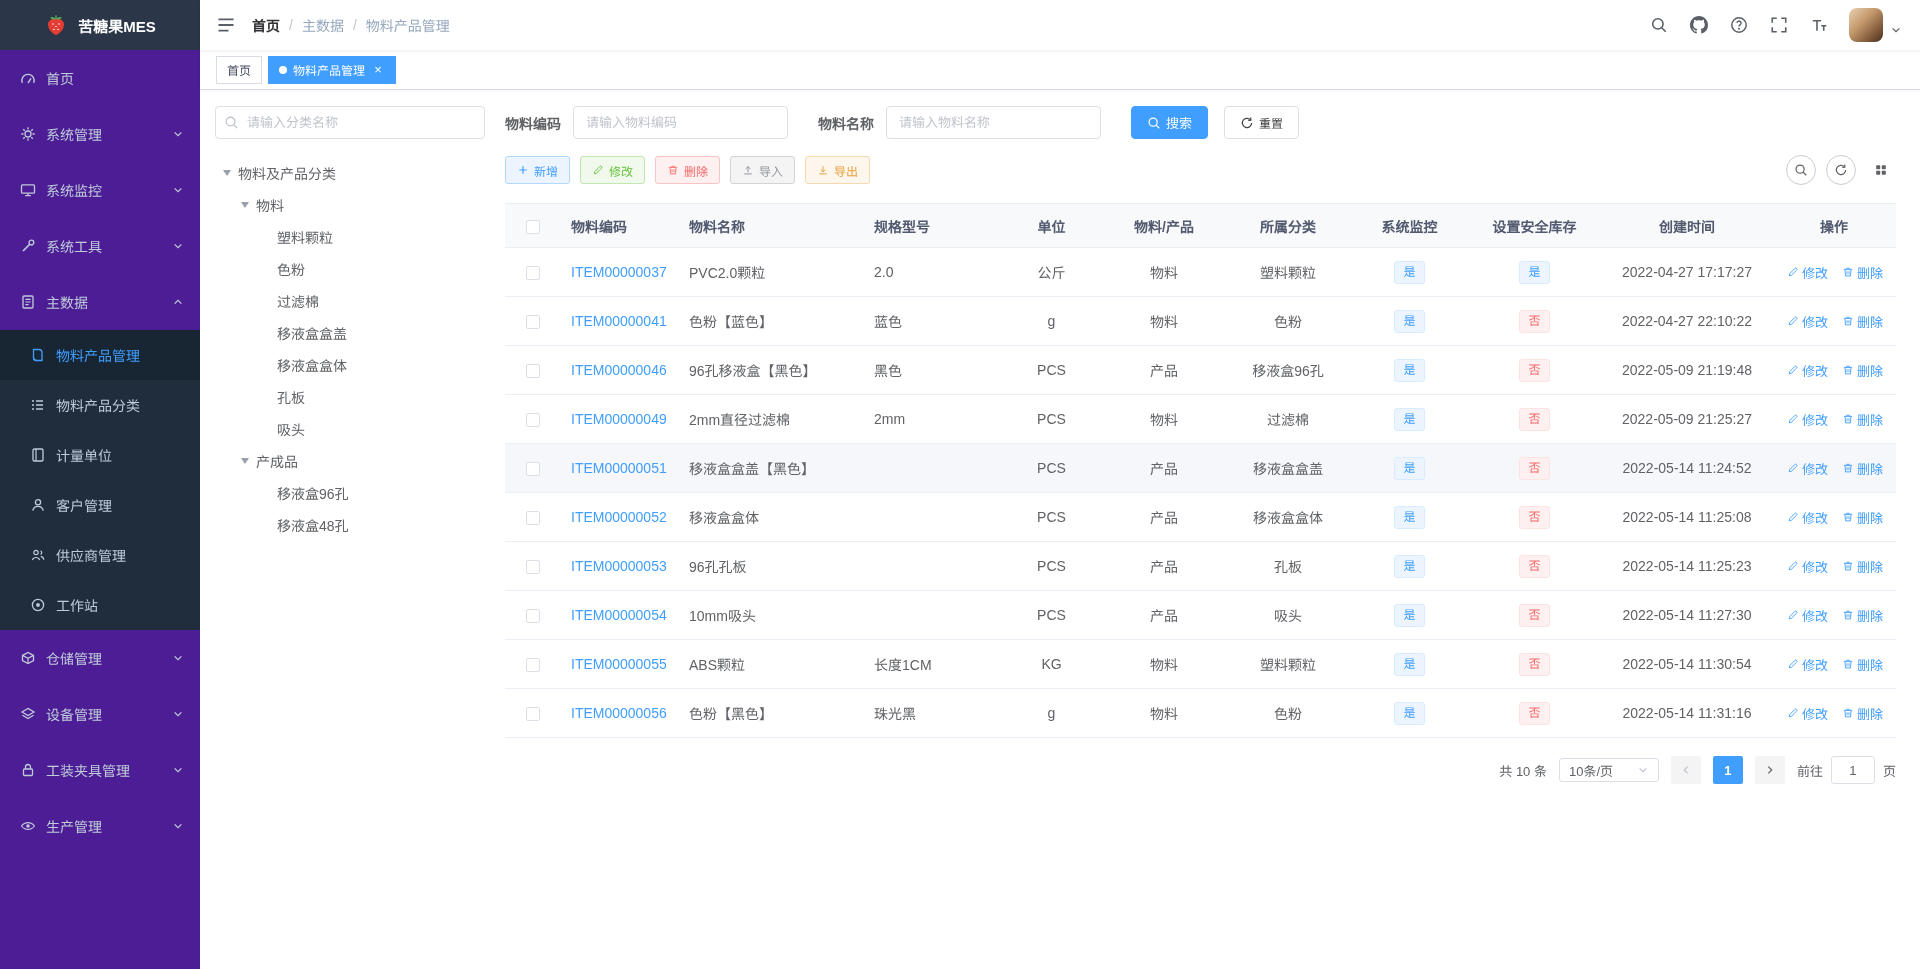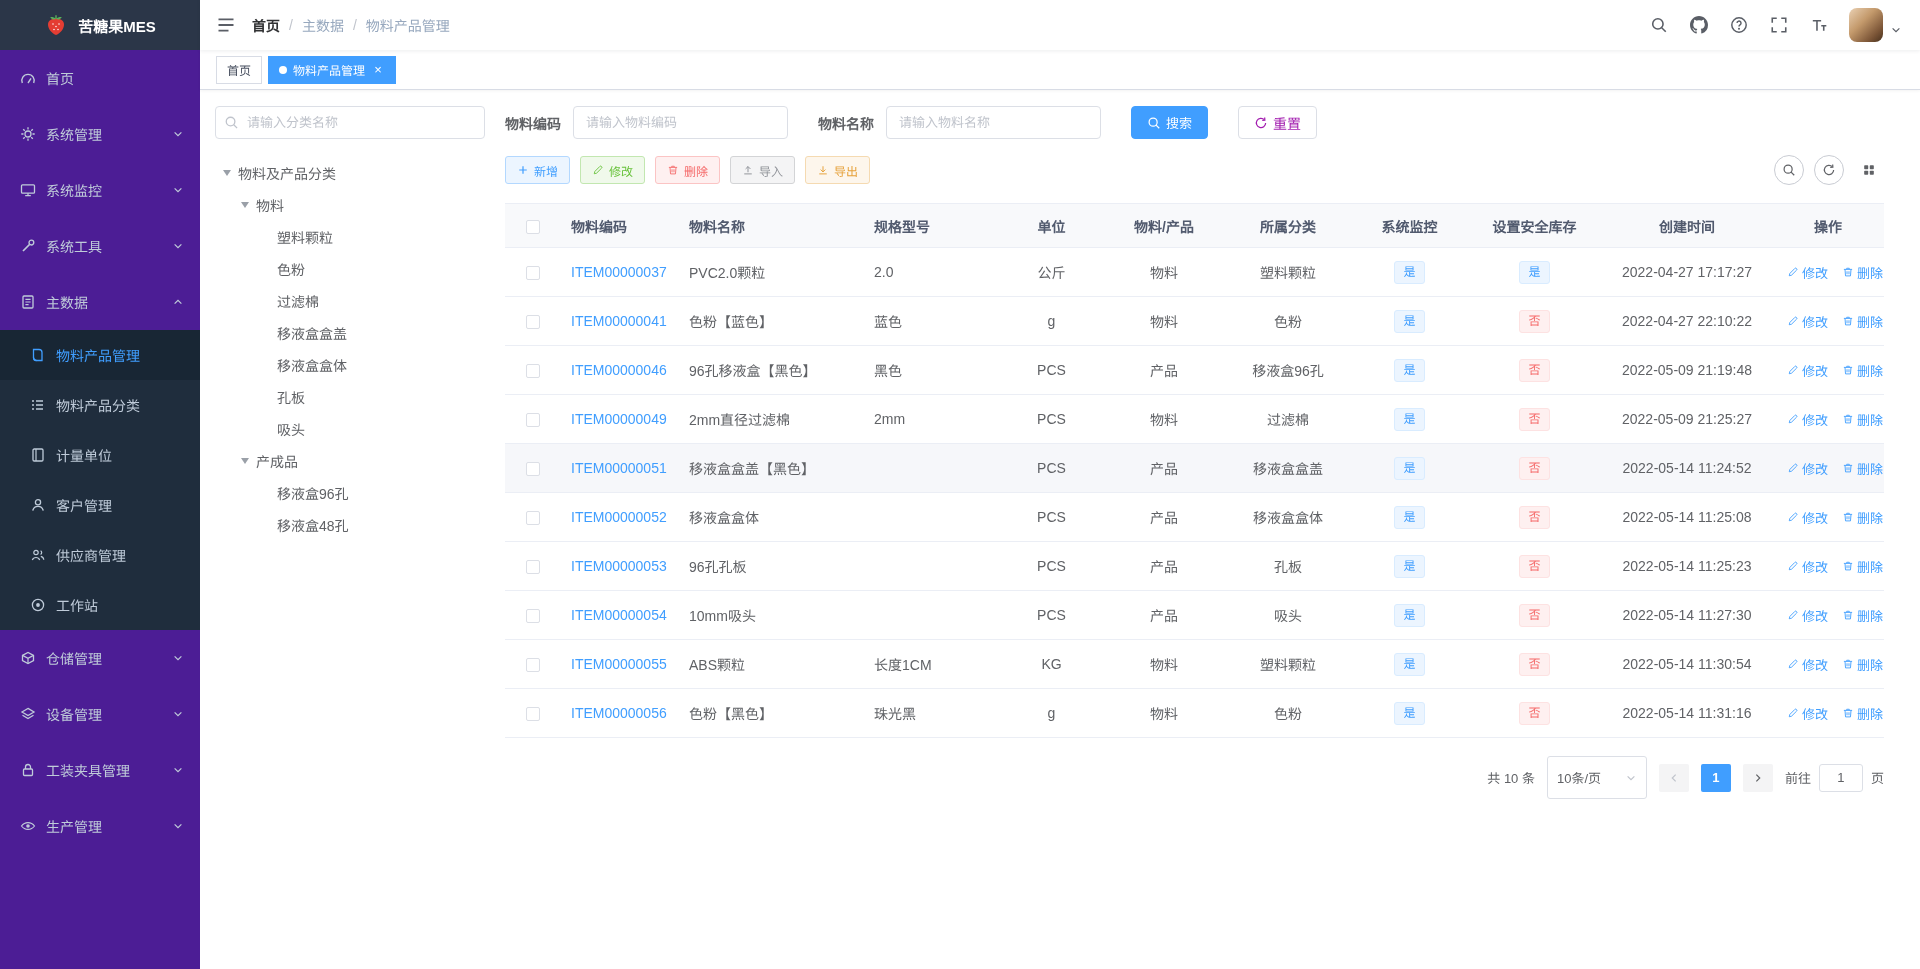--- a/index.html
+++ b/index.html
@@ -43,21 +43,21 @@
 
   
   .tabsbar{height:40px;background:#fff;border-bottom:1px solid #d8dce5;box-shadow:0 1px 3px 0 rgba(0,0,0,.05);display:flex;align-items:center;gap:6px;padding:0 16px;position:relative;z-index:1}
   .tab{height:28px;display:inline-flex;align-items:center;gap:6px;padding:0 10px;border:1px solid #d8dce5;background:#fff;color:#495060;font-size:12px;cursor:pointer}
   .tab.active{background:#409eff;border-color:#409eff;color:#fff}
   .tab-dot{width:8px;height:8px;border-radius:50%;background:#fff}
   .tab-close{width:14px;height:14px;border-radius:50%;display:flex;align-items:center;justify-content:center;font-size:13px;line-height:1;cursor:pointer}
   .tab-close::before{content:"×"}
 
   
-  .content{flex:1;display:flex;gap:20px;padding:16px 36px 16px 15px;background:#fff;overflow:hidden}
+  .content{flex:1;display:flex;gap:20px;padding:16px 24px 16px 15px;background:#fff;overflow:hidden}
 
   
   .tree-panel{width:270px;min-width:270px}
   .tree-search{position:relative}
   .tree-search input{width:100%;height:33px;border:1px solid #dcdfe6;border-radius:4px;padding:0 10px 0 31px;font-size:13px;color:#606266;outline:none;background:#fff}
   input::placeholder{color:#c0c4cc}
   .tree-search .sicon{position:absolute;left:9px;top:9px;width:15px;height:15px;color:#c0c4cc}
   .tree{margin-top:18px;font-size:14px;color:#606266}
   .tnode{height:32px;display:flex;align-items:center;cursor:pointer;white-space:nowrap}
   .tcaret{width:0;height:0;border-left:4.5px solid transparent;border-right:4.5px solid transparent;border-top:6px solid #9aa0a8;margin-right:7px;flex-shrink:0}
@@ -66,21 +66,21 @@
   .lv2{padding-left:62px}
 
   
   .right-panel{flex:1;min-width:0;display:flex;flex-direction:column}
   .filter-row{display:flex;align-items:center}
   .filter-label{font-weight:700;color:#606266;font-size:14px;margin-right:12px;white-space:nowrap}
   .filter-input{width:215px;height:33px;border:1px solid #dcdfe6;border-radius:4px;padding:0 12px;font-size:13px;color:#606266;outline:none;margin-right:30px;background:#fff}
 
   .btn{display:inline-flex;align-items:center;gap:5px;border-radius:4px;cursor:pointer;border:1px solid transparent;white-space:nowrap;background:#fff}
   .btn-primary{background:#409eff;color:#fff;border-color:#409eff;height:33px;padding:0 15px;font-size:13px}
-  .btn-default{background:#fff;color:#a21caf;border-color:#dcdfe6;height:33px;padding:0 15px;font-size:14px}
+  .btn-default{background:#fff;color:#404040;border-color:#dcdfe6;height:33px;padding:0 15px;font-size:12px}
   .btn-sm{height:28px;padding:0 11px;font-size:12px;border-radius:3px}
   .plain-primary{color:#409eff;background:#ecf5ff;border-color:#b3d8ff}
   .plain-success{color:#67c23a;background:#f0f9eb;border-color:#c2e7b0}
   .plain-danger{color:#f56c6c;background:#fef0f0;border-color:#fbc4c4}
   .plain-info{color:#909399;background:#f4f4f5;border-color:#d3d4d6}
   .plain-warning{color:#e6a23c;background:#fdf6ec;border-color:#f5dab1}
 
   .toolbar-row{display:flex;align-items:center;margin-top:16px}
   .btn-group-left{display:flex;gap:10px}
   .tools-right{margin-left:auto;display:flex;align-items:center;gap:10px}
@@ -97,21 +97,21 @@
   .data-table tbody tr:nth-child(5){background:#f6f7fa} 
   .checkbox{display:inline-block;width:14px;height:14px;border:1px solid #dcdfe6;border-radius:2px;background:#fff;cursor:pointer;vertical-align:middle}
   a.link{color:#409eff;text-decoration:none;cursor:pointer}
   a.op{color:#409eff;text-decoration:none;cursor:pointer;display:inline-flex;align-items:center;gap:3px;font-size:13px;margin:0 5px}
   .badge{display:inline-block;min-width:30px;padding:1px 8px;font-size:12px;border-radius:3px;line-height:19px}
   .badge-yes{background:#ecf5ff;color:#409eff;border:1px solid #d9ecff}
   .badge-no{background:#fef0f0;color:#f56c6c;border:1px solid #fde2e2}
 
   
   .pagination{display:flex;align-items:center;justify-content:flex-end;gap:12px;margin-top:18px;font-size:13px;color:#606266}
-  .page-size-select{width:100px;height:43px;border:1px solid #dcdfe6;border-radius:3px;display:flex;align-items:center;justify-content:space-between;padding:0 9px;color:#606266;background:#fff;cursor:pointer}
+  .page-size-select{width:100px;height:24px;border:1px solid #dcdfe6;border-radius:3px;display:flex;align-items:center;justify-content:space-between;padding:0 9px;color:#606266;background:#fff;cursor:pointer}
   .page-size-select .caret-sm{margin:0;color:#c0c4cc}
   .page-btn{width:30px;height:28px;background:#f4f4f5;border-radius:2px;display:flex;align-items:center;justify-content:center;color:#606266;cursor:pointer}
   .page-btn.disabled{color:#c0c4cc;cursor:not-allowed}
   .page-number{width:30px;height:28px;border-radius:2px;display:flex;align-items:center;justify-content:center;font-weight:600;cursor:pointer}
   .page-number.active{background:#409eff;color:#fff}
   .goto{display:flex;align-items:center;gap:8px}
   .goto input{width:44px;height:28px;border:1px solid #dcdfe6;border-radius:3px;text-align:center;color:#606266;font-size:13px;outline:none}
   .rotL{transform:rotate(90deg)}
   .rotR{transform:rotate(-90deg)}
   .defs{position:absolute;width:0;height:0;overflow:hidden}
@@ -494,21 +494,21 @@
         </div>
       </div>
 
       <div class="right-panel">
 
         <div class="filter-row">
           <span class="filter-label">物料编码</span>
           <input class="filter-input" type="text" placeholder="请输入物料编码" style="">
           <span class="filter-label">物料名称</span>
           <input class="filter-input" type="text" placeholder="请输入物料名称" style="">
-          <button class="btn btn-primary" style="margin-right:30px">
+          <button class="btn btn-primary" style="margin-right:16px">
             <svg class="i14">
                 <use href="#i-search"></use>
               </svg>
             <span>搜索</span>
           </button>
           <button class="btn btn-default">
             <svg class="i14">
                 <use href="#i-refresh"></use>
               </svg>
             <span>重置</span>

